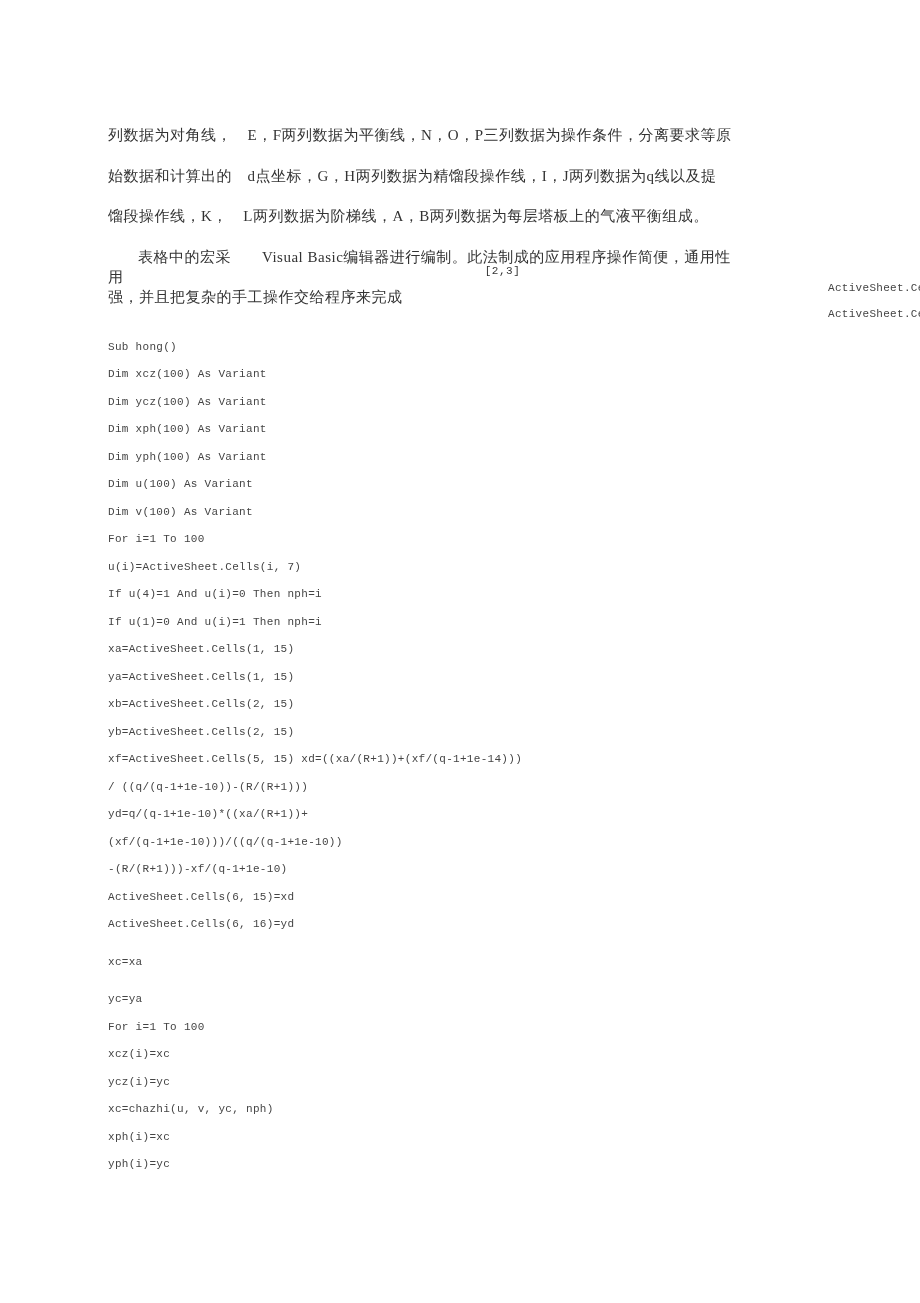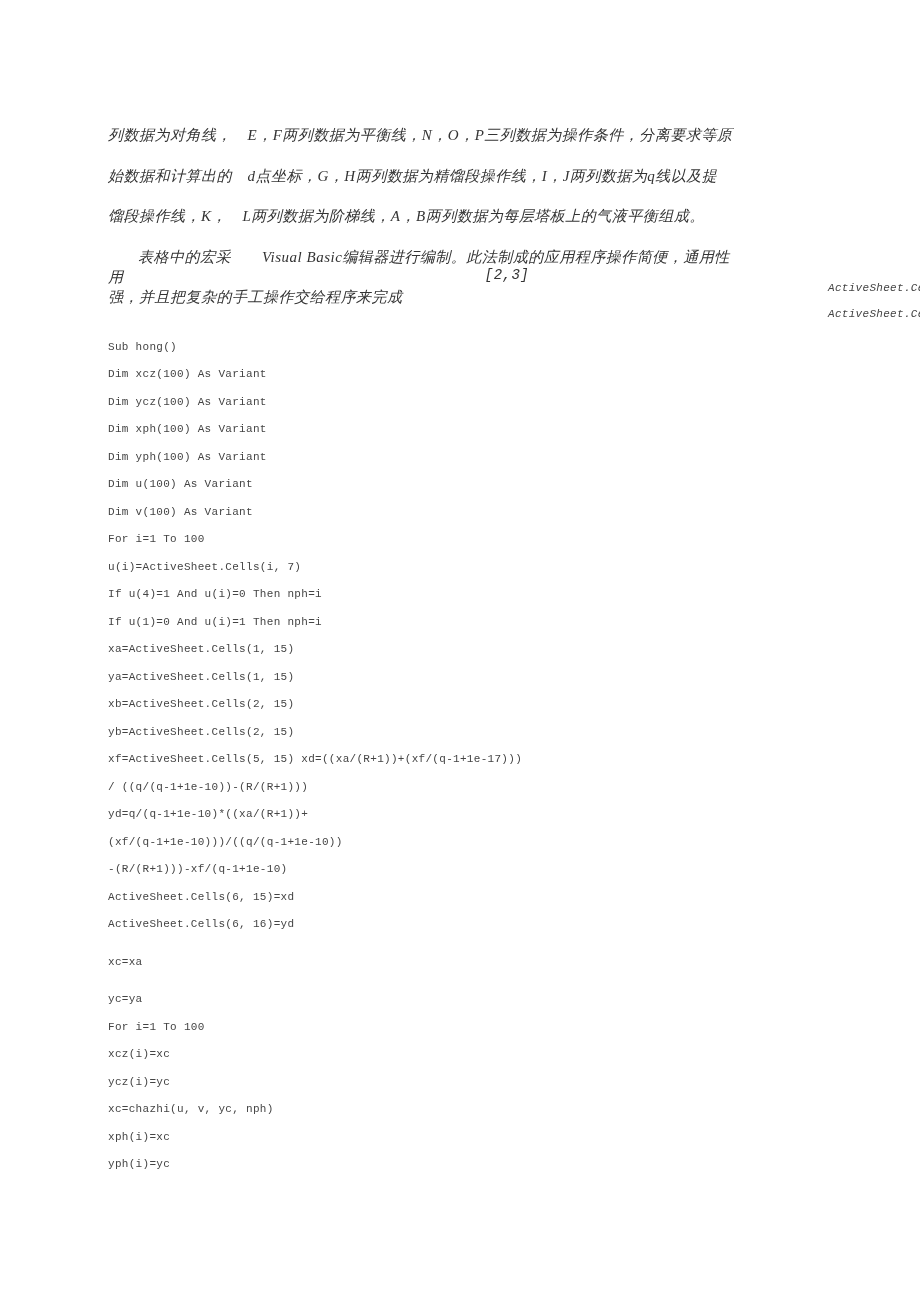--- a/index.html
+++ b/index.html
@@ -15,35 +15,34 @@
       font-size: 15px;
       color: #333333;
       line-height: 2.7;
       letter-spacing: 0.5px;
     }
     .para-indent {
       text-indent: 2em;
     }
     .main-text {
       margin-bottom: 24px;
-      font-style: italic;
     }
     .two-col {
       position: relative;
     }
     .col-left {
       display: block;
     }
     .col-right {
       position: absolute;
       left: 372px;
       top: 0;
     }
     .ref-sup {
-      font-size: 14px;
+      font-size: 11px;
       vertical-align: top;
       font-family: "Courier New", monospace;
       position: relative;
       top: -20px;
       left: 78px;
     }
     .hang-yong {
       position: relative;
     }
     .yong-char {
@@ -105,21 +104,21 @@
   <div class="code-line">Dim u(100) As Variant</div>
   <div class="code-line">Dim v(100) As Variant</div>
   <div class="code-line">For i=1 To 100</div>
   <div class="code-line">u(i)=ActiveSheet.Cells(i, 7)</div>
   <div class="code-line">If u(4)=1 And u(i)=0 Then nph=i</div>
   <div class="code-line">If u(1)=0 And u(i)=1 Then nph=i</div>
   <div class="code-line">xa=ActiveSheet.Cells(1, 15)</div>
   <div class="code-line">ya=ActiveSheet.Cells(1, 15)</div>
   <div class="code-line">xb=ActiveSheet.Cells(2, 15)</div>
   <div class="code-line">yb=ActiveSheet.Cells(2, 15)</div>
-  <div class="code-line">xf=ActiveSheet.Cells(5, 15) xd=((xa/(R+1))+(xf/(q-1+1e-17)))</div>
+  <div class="code-line">xf=ActiveSheet.Cells(5, 15) xd=((xa/(R+1))+(xf/(q-1+1e-14)))</div>
   <div class="code-line">/ ((q/(q-1+1e-10))-(R/(R+1)))</div>
   <div class="code-line">yd=q/(q-1+1e-10)*((xa/(R+1))+</div>
   <div class="code-line">(xf/(q-1+1e-10)))/((q/(q-1+1e-10))</div>
   <div class="code-line">-(R/(R+1)))-xf/(q-1+1e-10)</div>
   <div class="code-line">ActiveSheet.Cells(6, 15)=xd</div>
   <div class="code-line">ActiveSheet.Cells(6, 16)=yd</div>
   <div class="gap"></div>
   <div class="code-line">xc=xa</div>
   <div class="gap"></div>
   <div class="code-line">yc=ya</div>

